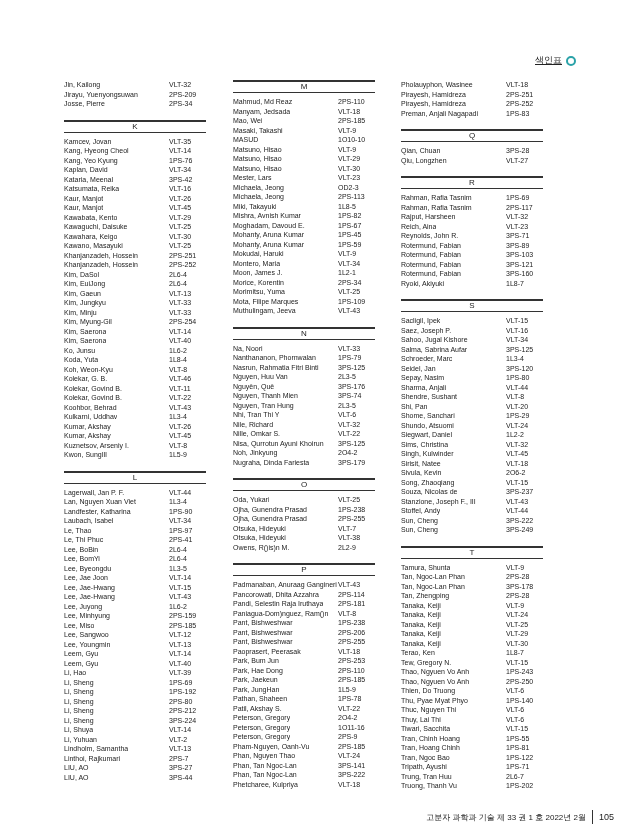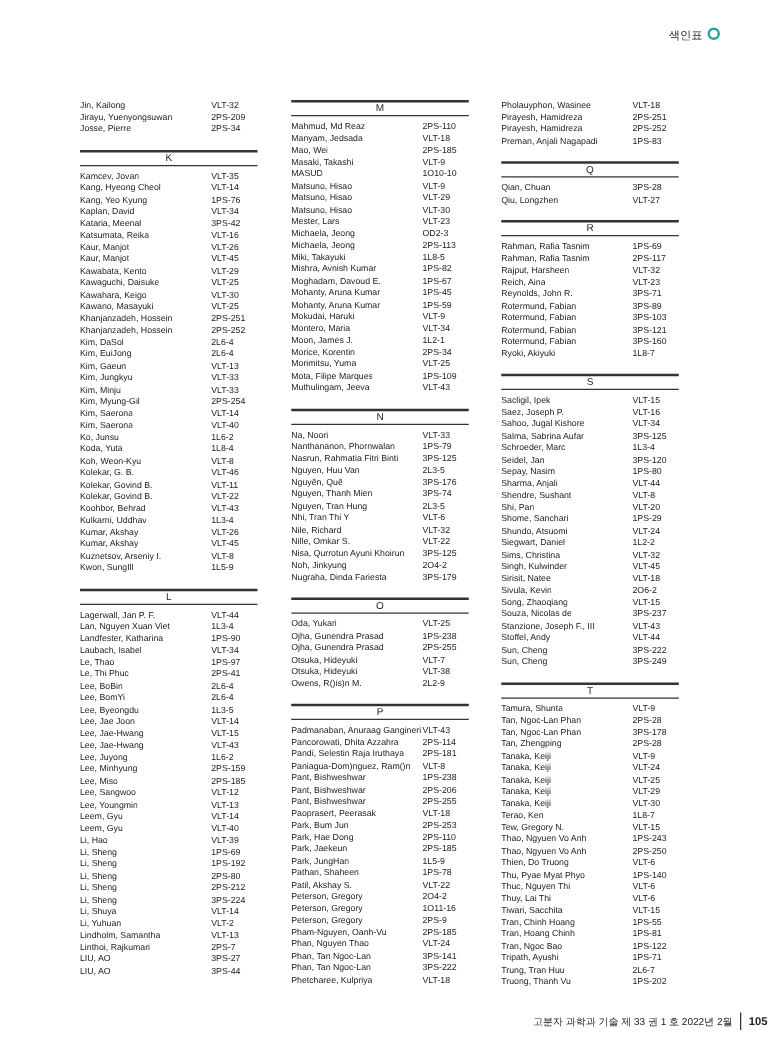--- a/index.html
+++ b/index.html
@@ -1,34 +1,34 @@
 <!DOCTYPE html>
 <html><head>
 <meta charset="utf-8">
 <style>
   html, body { margin: 0; padding: 0; background: #ffffff; }
   body { width: 622px; height: 830px; position: relative; overflow: hidden;
          font-family: "Liberation Sans", sans-serif; color: #222; }
-  .header-tag { position: absolute; right: 46px; top: 22px; font-size: 9px; color: #222;
-                display: flex; gap: 4px; }
+  .header-tag { position: absolute; right: 46px; top: 54px; font-size: 9px; color: #222;
+                display: flex; align-items: center; gap: 4px; text-decoration: underline; }
   .header-tag .ring { width: 6px; height: 6px; border: 2px solid #2aa2a8; border-radius: 50%; display: inline-block; }
   .col { position: absolute; top: 80px; width: 142px; }
   .col1 { left: 64px; }
   .col2 { left: 233px; }
   .col3 { left: 401px; }
   .section { margin-bottom: 0; }
   .sec-head { border-top: 2px solid #333; border-bottom: 1px solid #333; text-align: center;
               font-size: 8px; height: 10px; line-height: 10px; margin: 11px 0 4px 0; color: #222; }
   .entry { display: flex; justify-content: space-between; font-size: 7px; line-height: 9.5px; height: 9.5px;
            white-space: nowrap; }
   .entry .name { overflow: hidden; }
   .entry .code { width: 37px; text-align: left; flex-shrink: 0; }
   .footer { position: absolute; right: 8px; top: 810px; font-size: 8px; display: flex; align-items: center; gap: 6px; color: #222; }
   .footer .bar { width: 1px; height: 14px; background: #333; }
-  .footer .page { font-weight: bold; font-size: 9px; }
+  .footer .page { font-weight: normal; font-size: 9px; }
 </style>
 </head>
 <body>
 
 <div class="header-tag">
   <span>색인표</span>
   <span class="ring"></span>
 </div>
 
 <div class="col col1">

